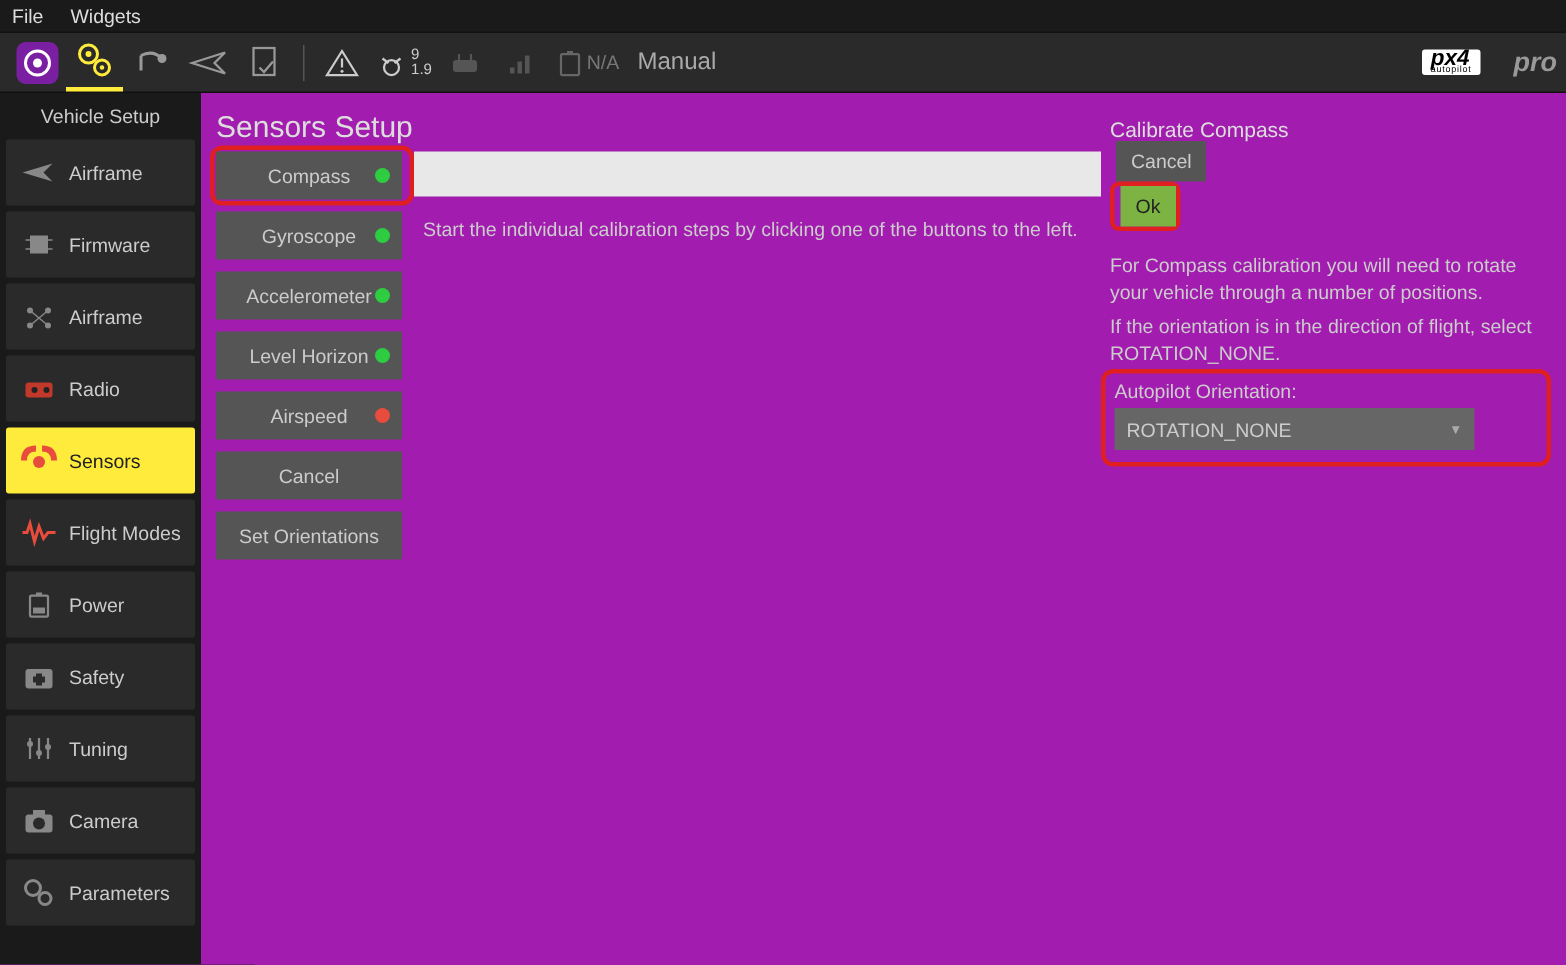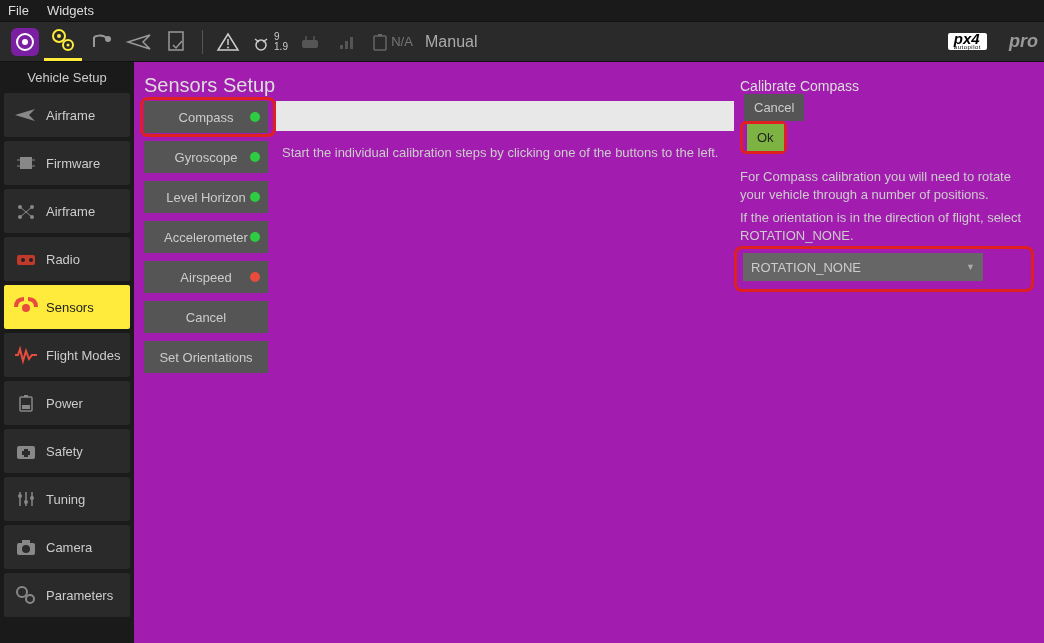--- a/index.html
+++ b/index.html
@@ -271,25 +271,25 @@
             <button class="sensor-btn" style="margin-bottom:0">
               <span>Compass</span>
                 <span class="dot green"></span>
             </button>
           </div>
           <button class="sensor-btn">
             <span>Gyroscope</span>
               <span class="dot green"></span>
           </button>
           <button class="sensor-btn">
+            <span>Accelerometer</span>
+              <span class="dot green"></span>
+          </button>
+          <button class="sensor-btn">
             <span>Level Horizon</span>
-              <span class="dot green"></span>
-          </button>
-          <button class="sensor-btn">
-            <span>Accelerometer</span>
               <span class="dot green"></span>
           </button>
           <button class="sensor-btn">
             <span>Airspeed</span>
               <span class="dot red"></span>
           </button>
           <button class="sensor-btn">
             <span>Cancel</span>
           </button>
           <button class="sensor-btn">
@@ -308,20 +308,21 @@
       <div class="rp-header">
         <span class="rp-title">Calibrate Compass</span>
         <button class="rp-btn">Cancel</button>
         <span class="highlight-ok">
           <button class="rp-btn ok">Ok</button>
         </span>
       </div>
       <div class="rp-text">For Compass calibration you will need to rotate your vehicle through a number of positions.</div>
       <div class="rp-text">If the orientation is in the direction of flight, select ROTATION_NONE.</div>
       <div class="highlight-orient">
+        <div class="rp-label">Autopilot Orientation:</div>
         <div class="rp-select">
           <span>ROTATION_NONE</span>
           <span style="font-size:9px;color:#aaa">▼</span>
         </div>
       </div>
     </div>
   </div>
 </div>
 
 </body></html>

